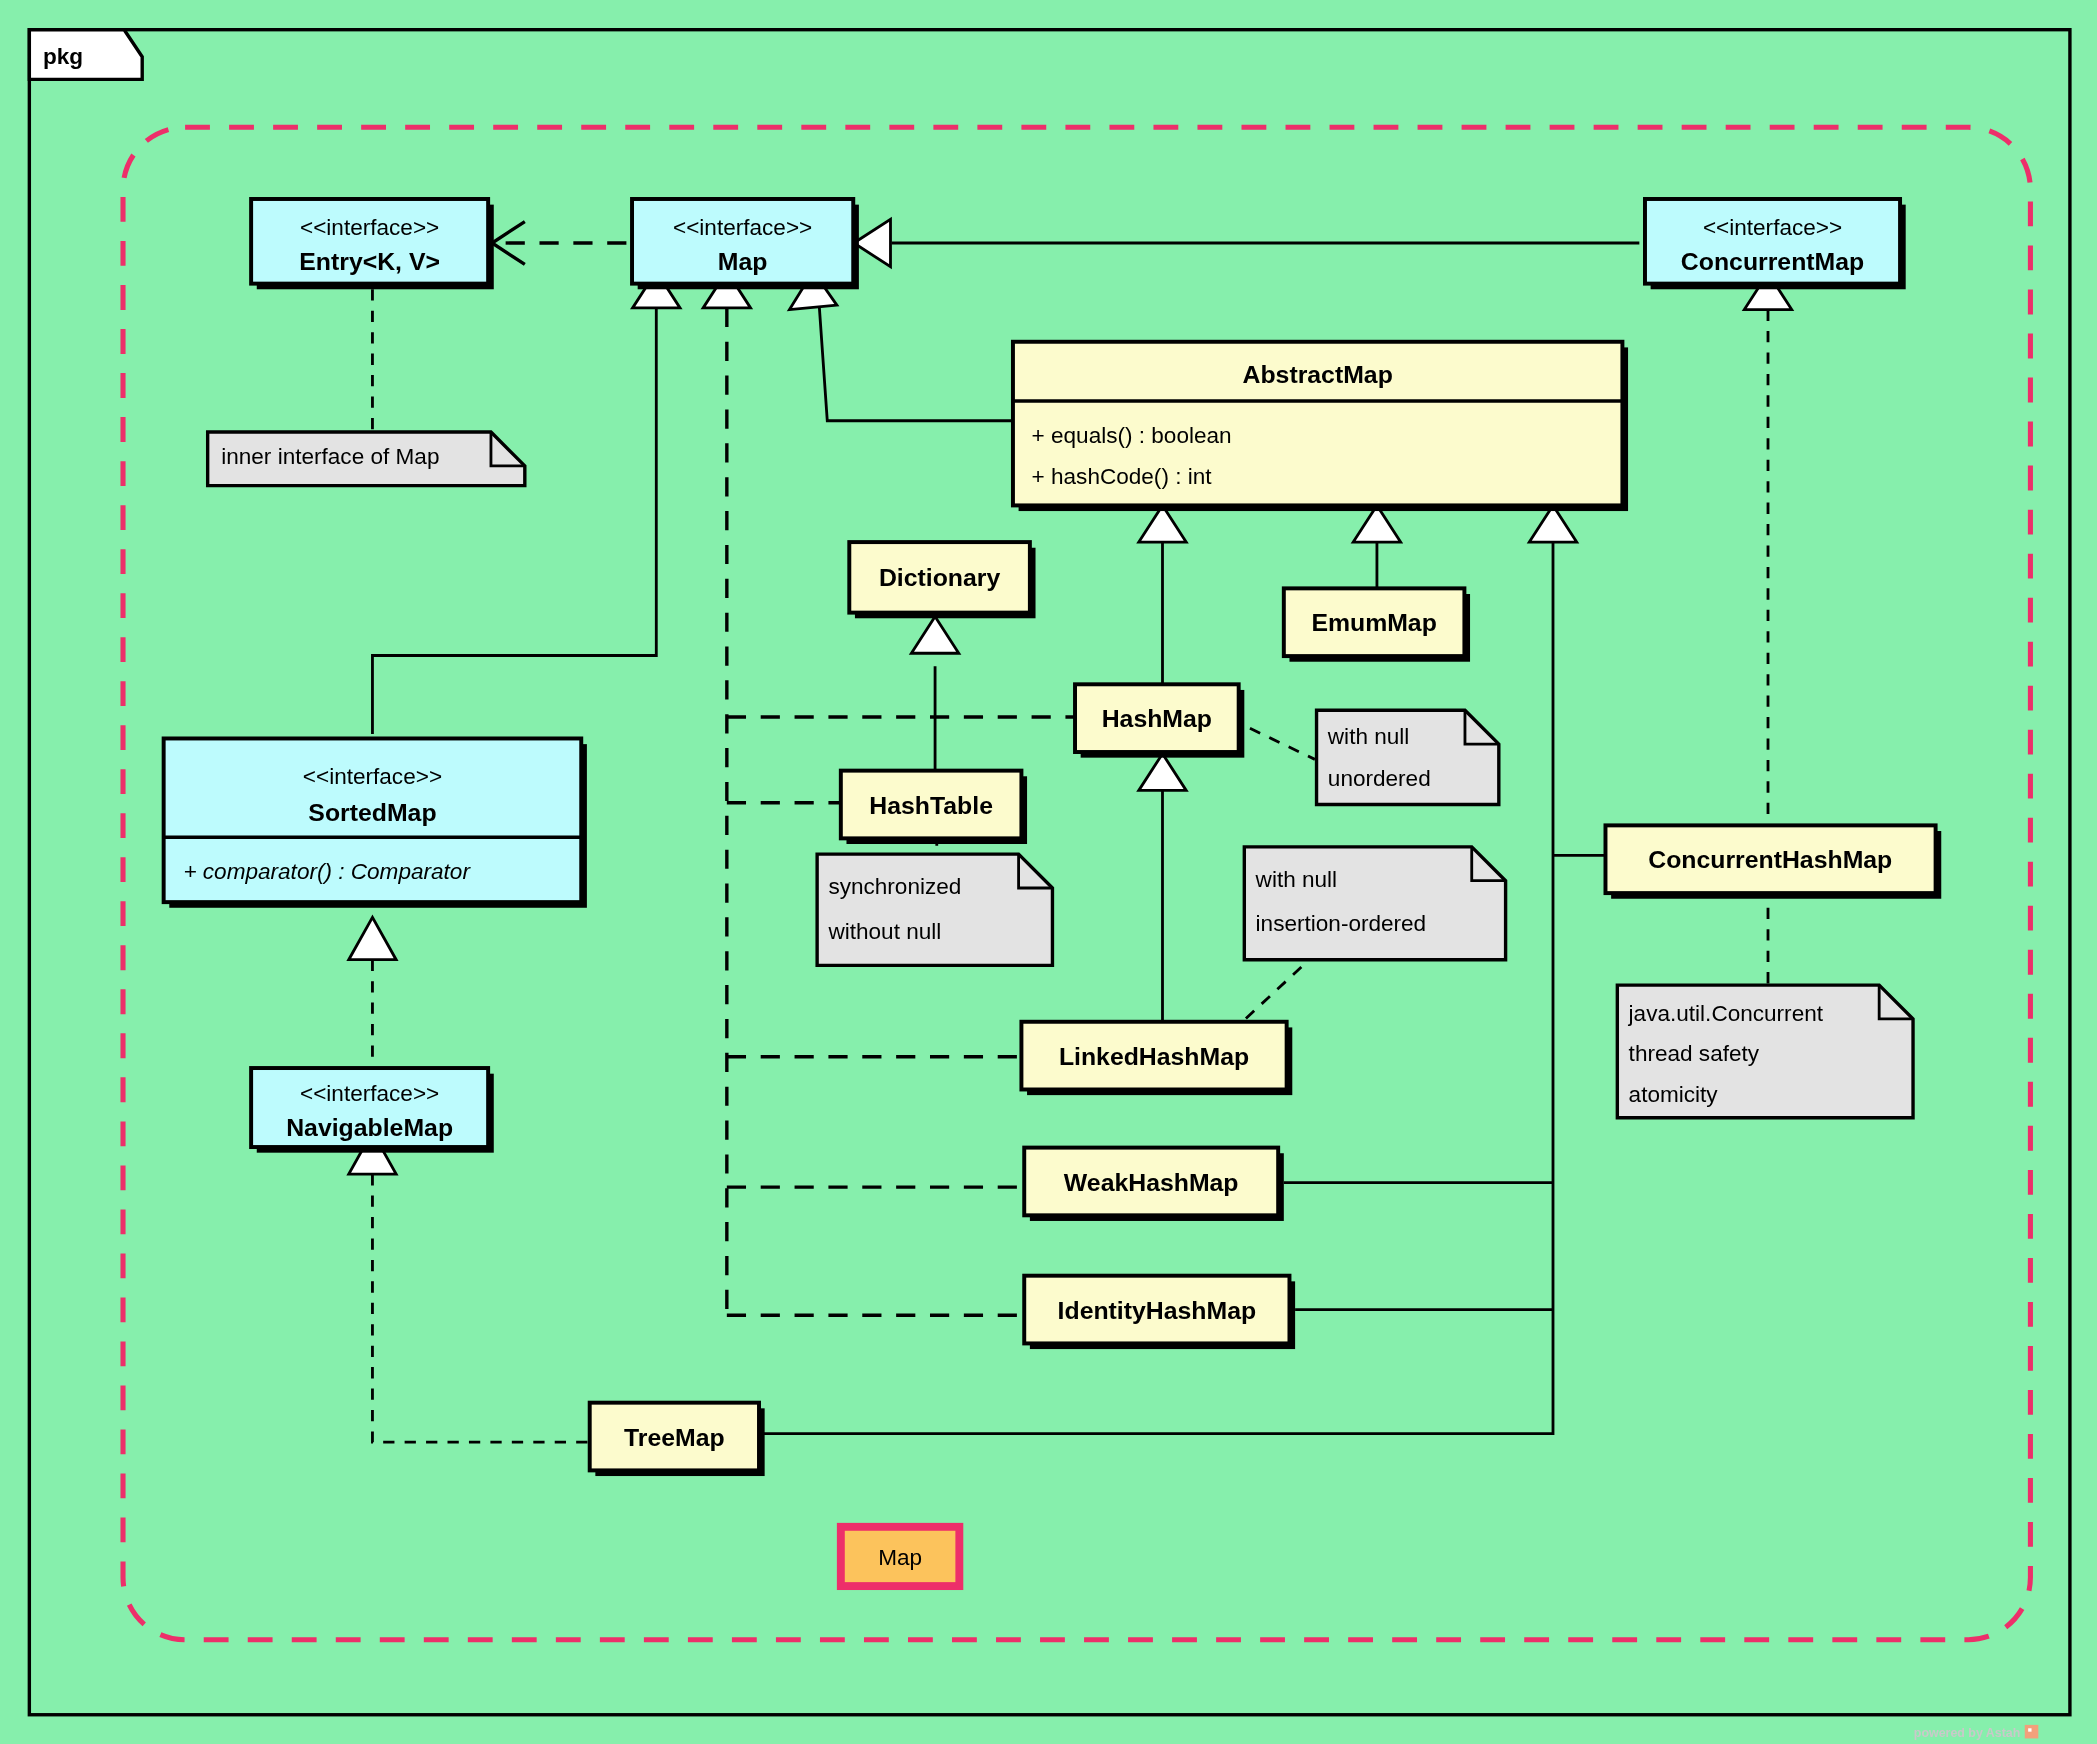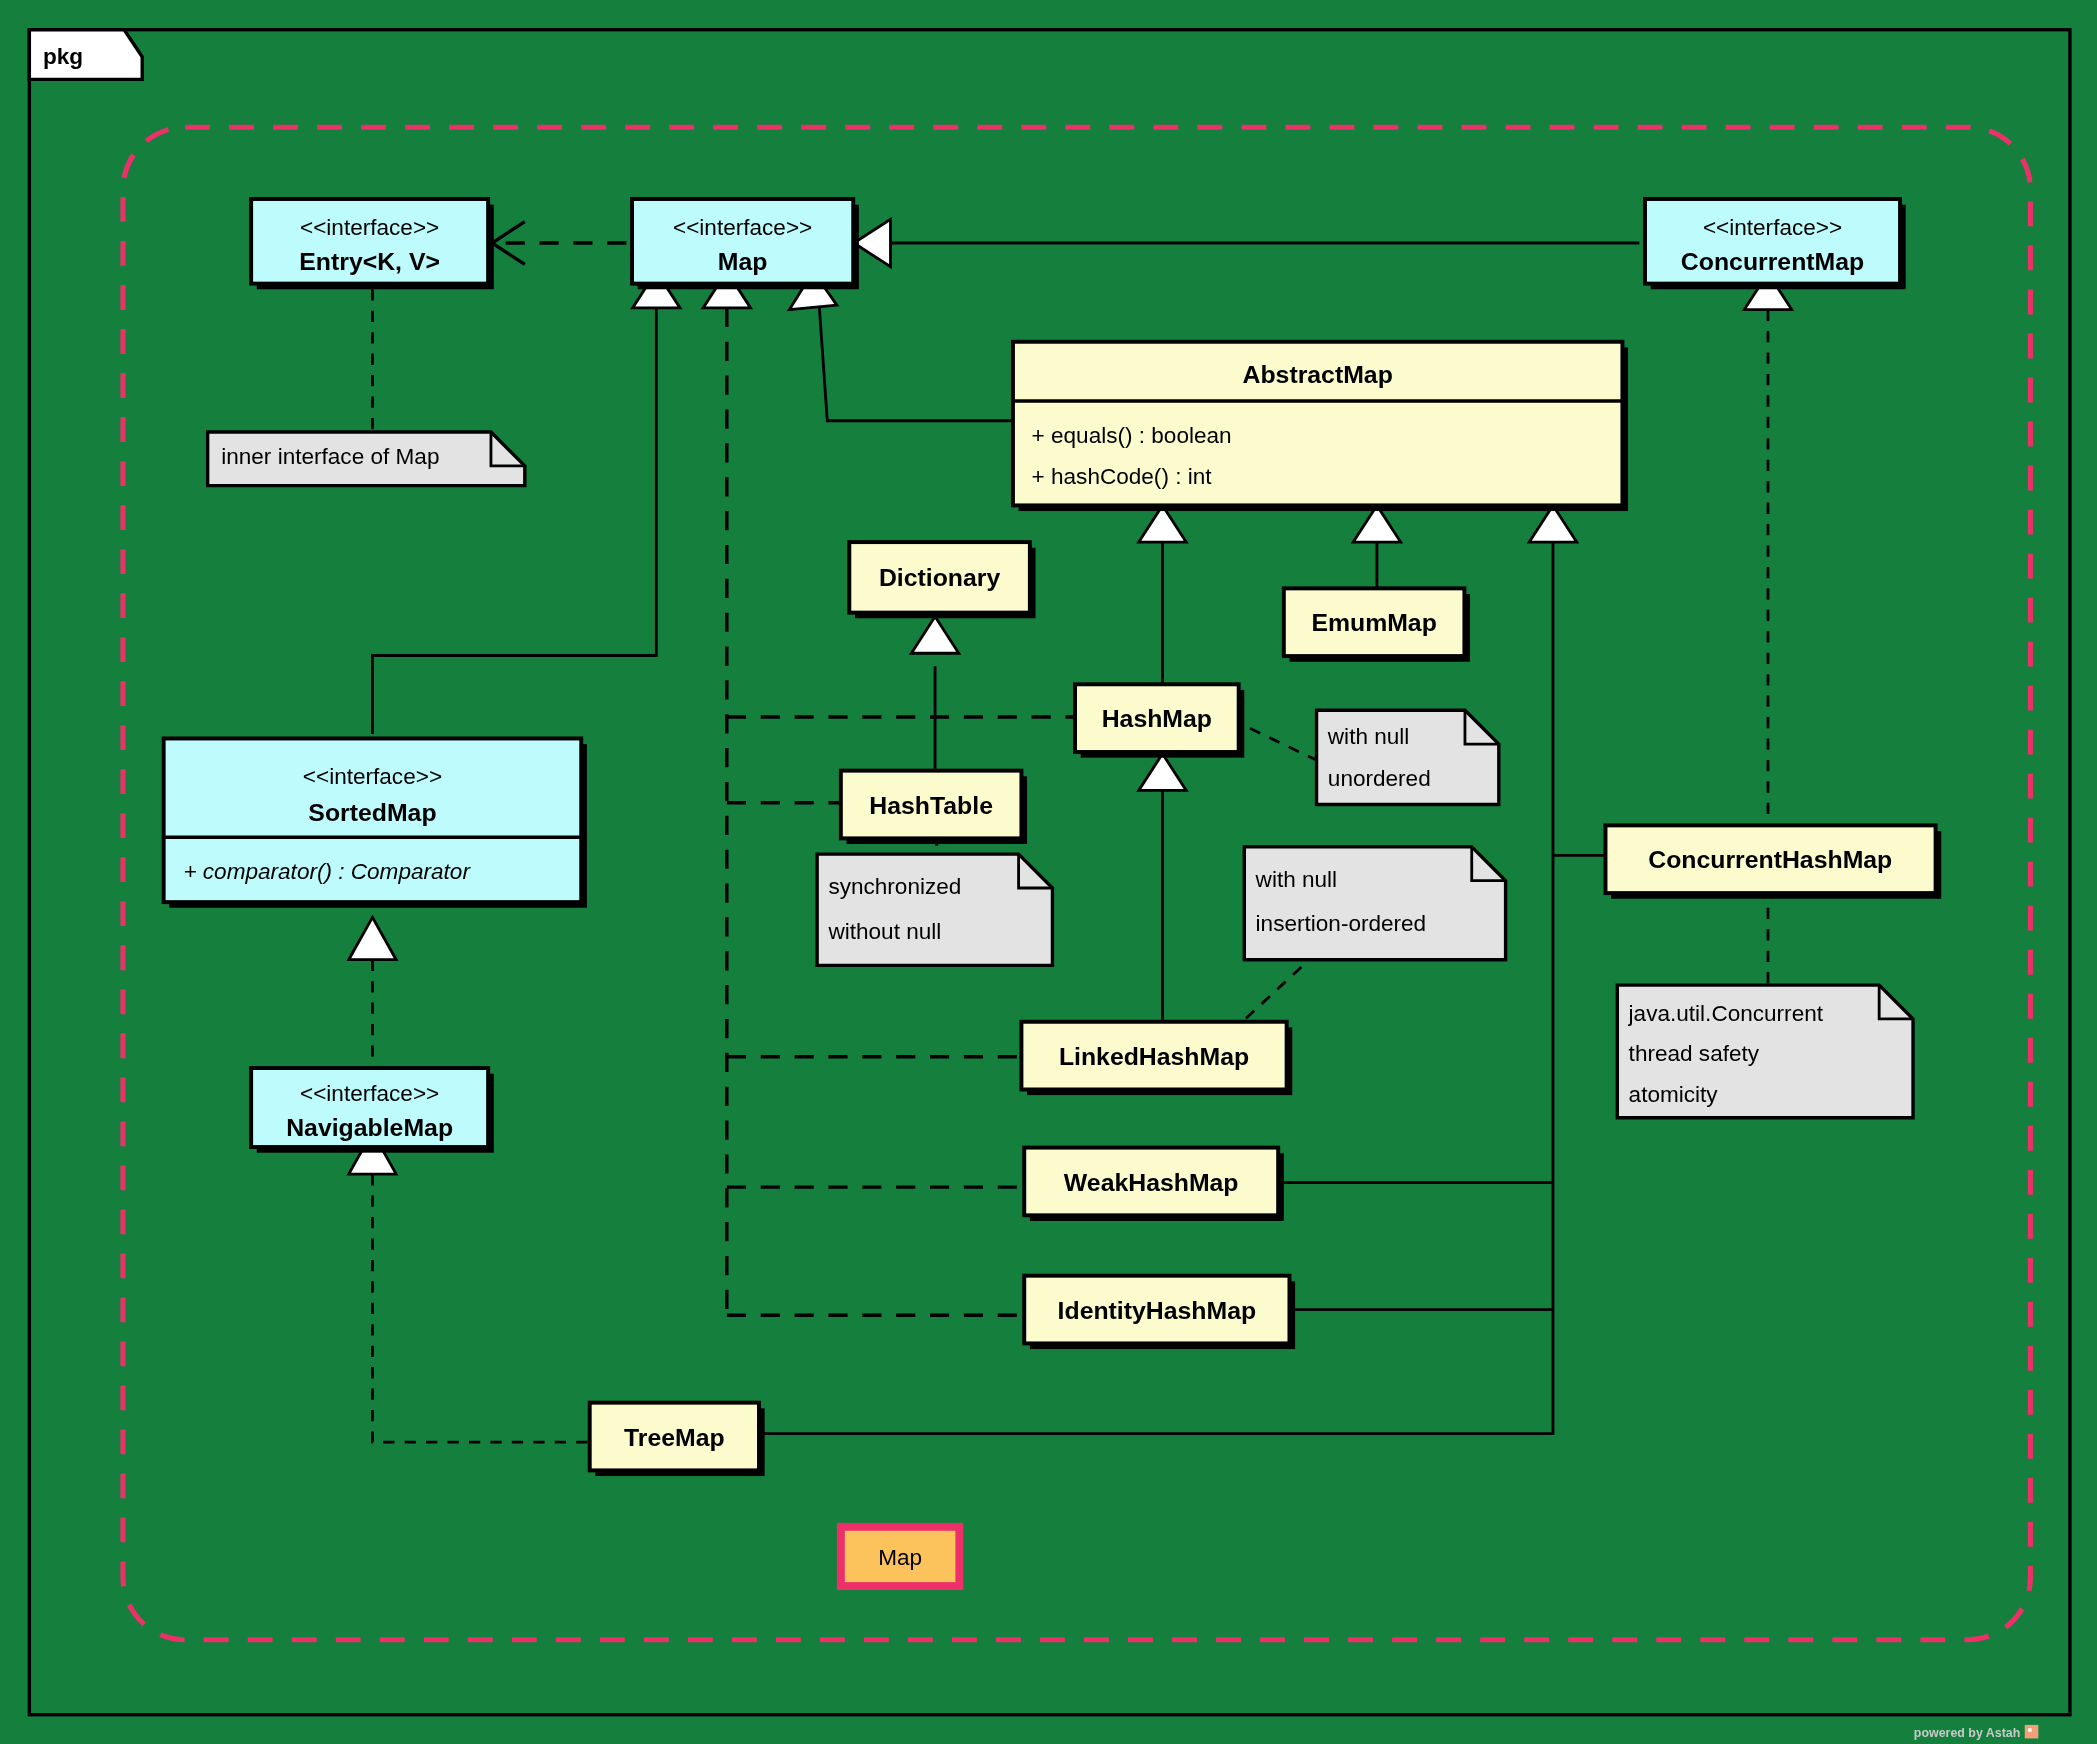--- a/index.html
+++ b/index.html
@@ -1,17 +1,17 @@
 <!DOCTYPE html>
 <html style="font-size:9px"><head>
 <meta charset="utf-8">
 <style>
   html,body{margin:0;padding:0;background:#ffffff;}
   body{font-family:"Liberation Sans", sans-serif;}
-  #stage{position:relative;width:2097px;height:1745px;background:#15803d;overflow:hidden;}
+  #stage{position:relative;width:2097px;height:1745px;background:#86efac;overflow:hidden;}
   svg{position:absolute;left:0;top:0;width:2097px;height:1745px;}
   .uml-text{font-family:"Liberation Sans", sans-serif;}
   .t-stereo{font-size:40px;fill:#000;}
   .t-name-b{font-size:44px;font-weight:bold;fill:#000;}
   .t-attr{font-size:40px;fill:#000;}
   .t-attr-i{font-size:40px;fill:#000;font-style:italic;}
   .t-note{font-size:40px;fill:#000;}
   .t-pkg{font-size:40px;font-weight:bold;fill:#000;}
   .t-legend{font-size:40px;fill:#000;}
   .t-wm{font-size:22px;fill:#c9c9c9;font-weight:bold;}

